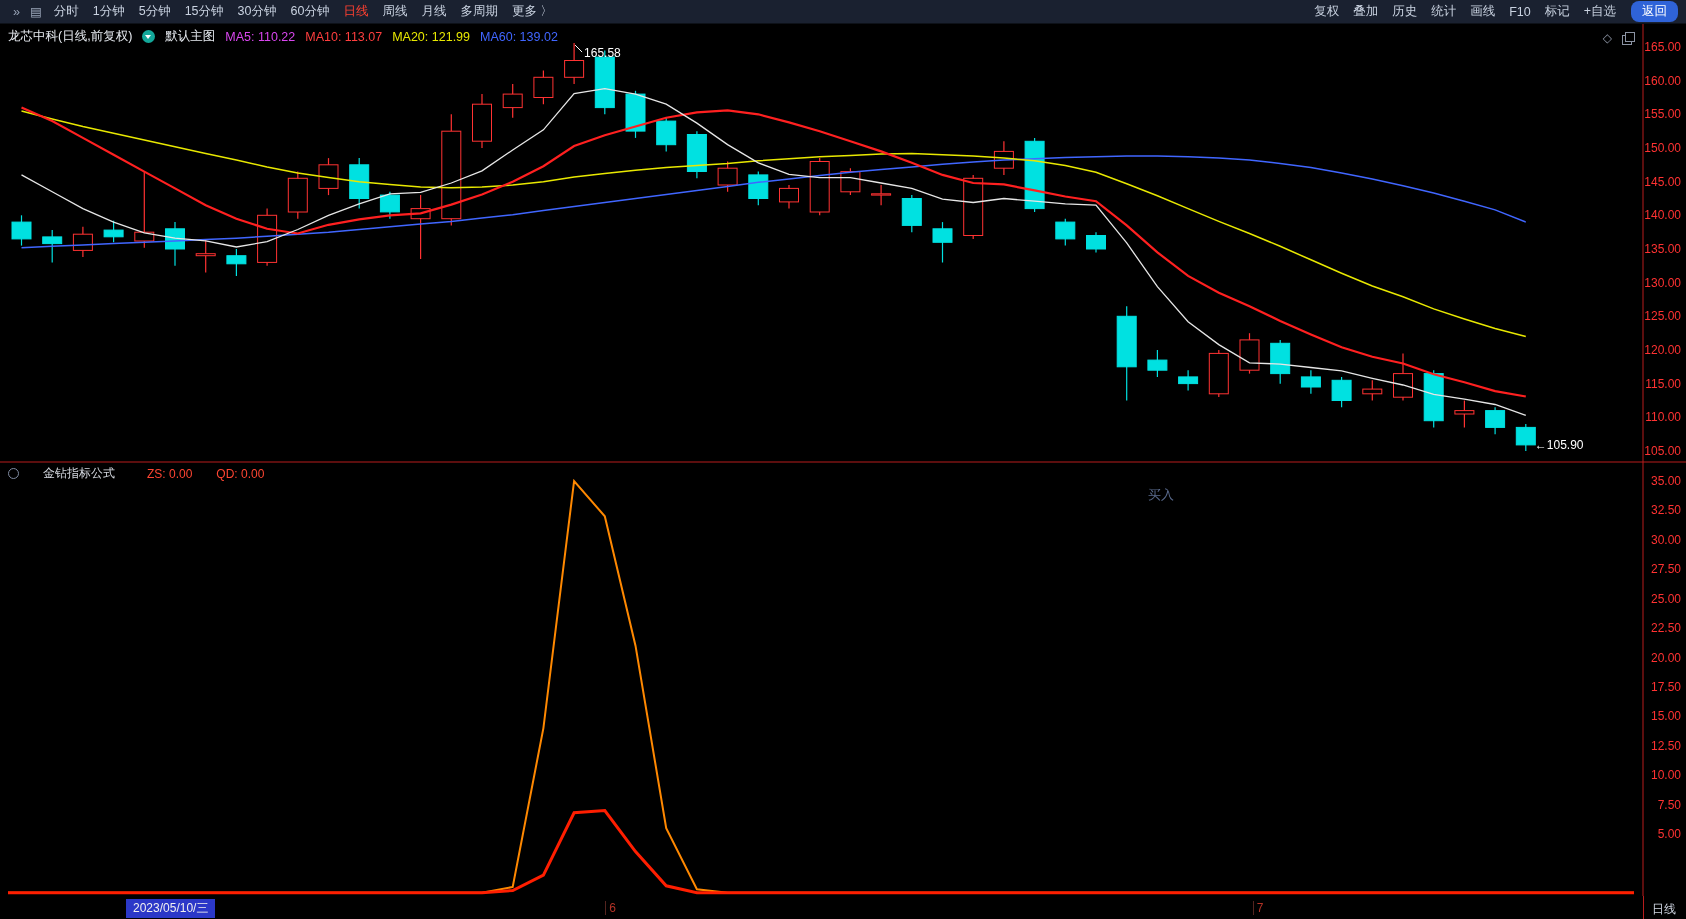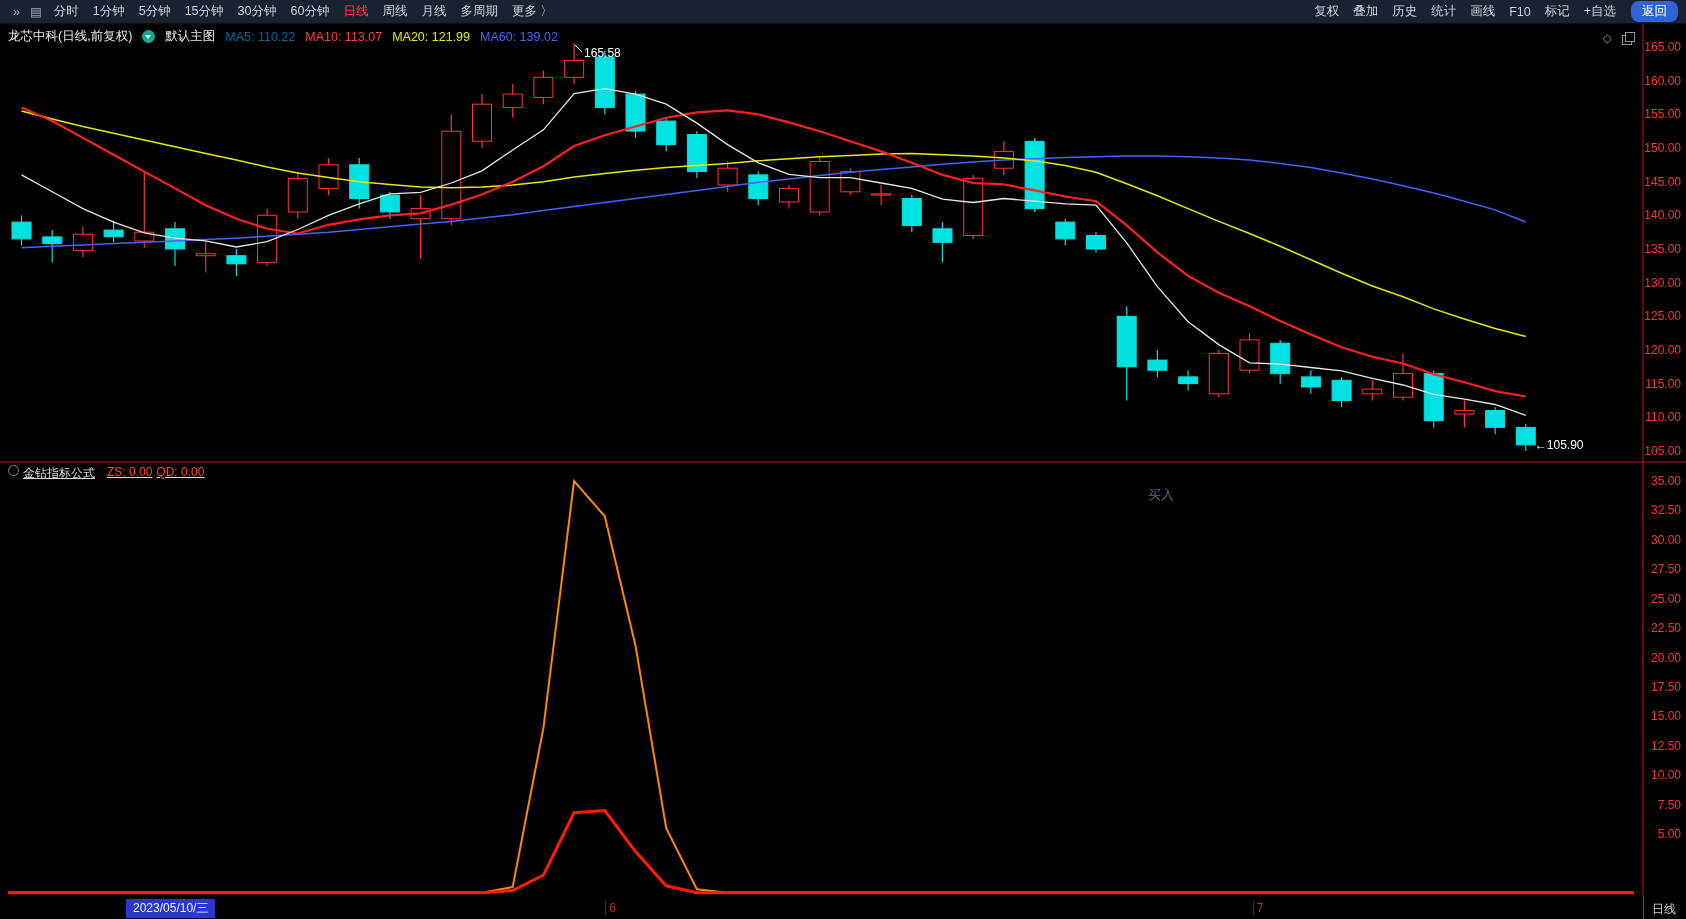--- a/index.html
+++ b/index.html
@@ -12,21 +12,21 @@
   .btn-back{background:#2f63d8;color:#fff;border-radius:8px;padding:2px 11px;margin-left:8px;font-size:12.5px;}
   .chartwrap{position:relative;width:1686px;height:872px;background:#000;}
   #chart-svg{position:absolute;left:0;top:0;}
   .chart-header{position:absolute;top:4px;left:8px;display:flex;align-items:center;gap:10px;font-size:12.5px;color:#e8ecf2;z-index:2;}
   .circle-icon{position:relative;width:13px;height:13px;border-radius:50%;background:#13a89a;display:inline-block;}
   .circle-icon::after{content:"";position:absolute;left:3px;top:5px;border-left:3.5px solid transparent;border-right:3.5px solid transparent;border-top:4px solid #fff;}
   .hdr-icons{position:absolute;top:7px;right:52px;display:flex;gap:10px;color:#8b93a3;font-size:12px;z-index:2;align-items:center;}
   .sq-icon{position:relative;width:12px;height:12px;display:inline-block;}
   .sq-icon::before{content:"";position:absolute;left:0;top:3px;width:8px;height:8px;border:1px solid #8b93a3;}
   .sq-icon::after{content:"";position:absolute;left:3px;top:0;width:8px;height:8px;border:1px solid #8b93a3;background:#000;}
-  .ind-header{position:absolute;top:441px;left:8px;display:flex;align-items:flex-start;gap:4px;font-size:12px;color:#d5d9e0;z-index:2;text-decoration:underline;}
+  .ind-header{position:absolute;top:441px;left:8px;display:flex;align-items:center;gap:24px;font-size:12px;color:#d5d9e0;z-index:2;}
   .ring-icon{width:11px;height:11px;border-radius:50%;border:1px solid #7f8aa0;display:inline-block;}
   .buy-label{position:absolute;top:462px;left:1148px;color:#5a6b8e;font-size:13px;z-index:2;}
   .timeline{position:relative;height:23px;background:#000;font-size:12px;}
   .tl-year{position:absolute;left:6px;top:11px;color:#7dd3fc;margin-top:16px;}
   .tl-date{position:absolute;left:126px;top:3px;background:#2b38c8;color:#f0f0f0;padding:1px 7px;}
   .tl-month{position:absolute;top:5px;color:#b33226;border-left:1px solid #55241f;padding-left:3px;}
   .tl-vline{position:absolute;left:1643px;top:0;bottom:0;width:1px;background:#b81d1d;}
   .tl-right{position:absolute;left:1652px;top:5px;color:#d0d6e2;}
 </style>
 </head>
@@ -210,21 +210,21 @@
       <g font-size="12" fill="#ffffff">
         <line x1="575.1" y1="21.1" x2="582.1" y2="28.1" stroke="#ffffff" stroke-width="1"></line>
         <text x="584.1" y="33.1">165.58</text>
         <text x="1534.8" y="424.9">←105.90</text>
       </g>
     </svg>
   <div class="chart-header">
     <span>龙芯中科(日线,前复权)</span>
     <span class="circle-icon"></span>
     <span>默认主图</span>
-    <span style="color: #0369a1;">MA5: 110.22</span>
+    <span style="color: #d946ef;">MA5: 110.22</span>
     <span style="color: rgb(255, 62, 62);">MA10: 113.07</span>
     <span style="color: rgb(232, 232, 0);">MA20: 121.99</span>
     <span style="color: rgb(64, 102, 255);">MA60: 139.02</span>
   </div>
   <div class="hdr-icons">
     <span>◇</span>
     <span class="sq-icon"></span>
   </div>
   <div class="ind-header">
     <span class="ring-icon"></span>

